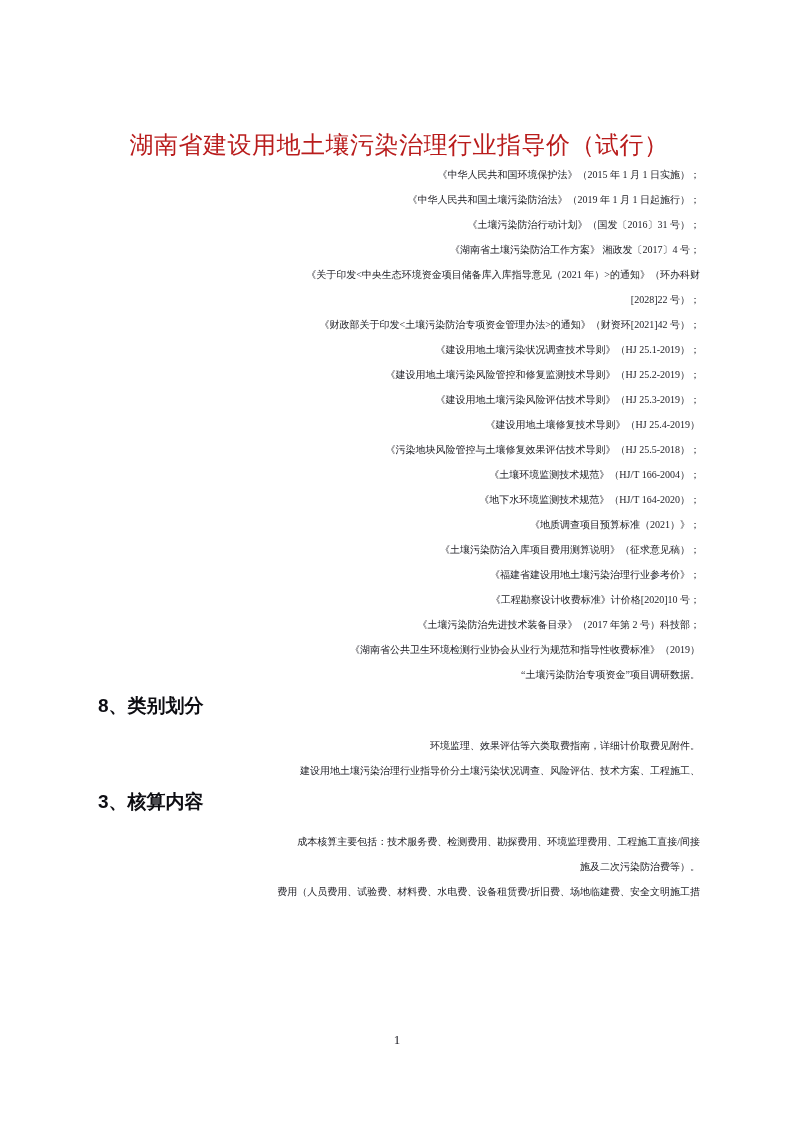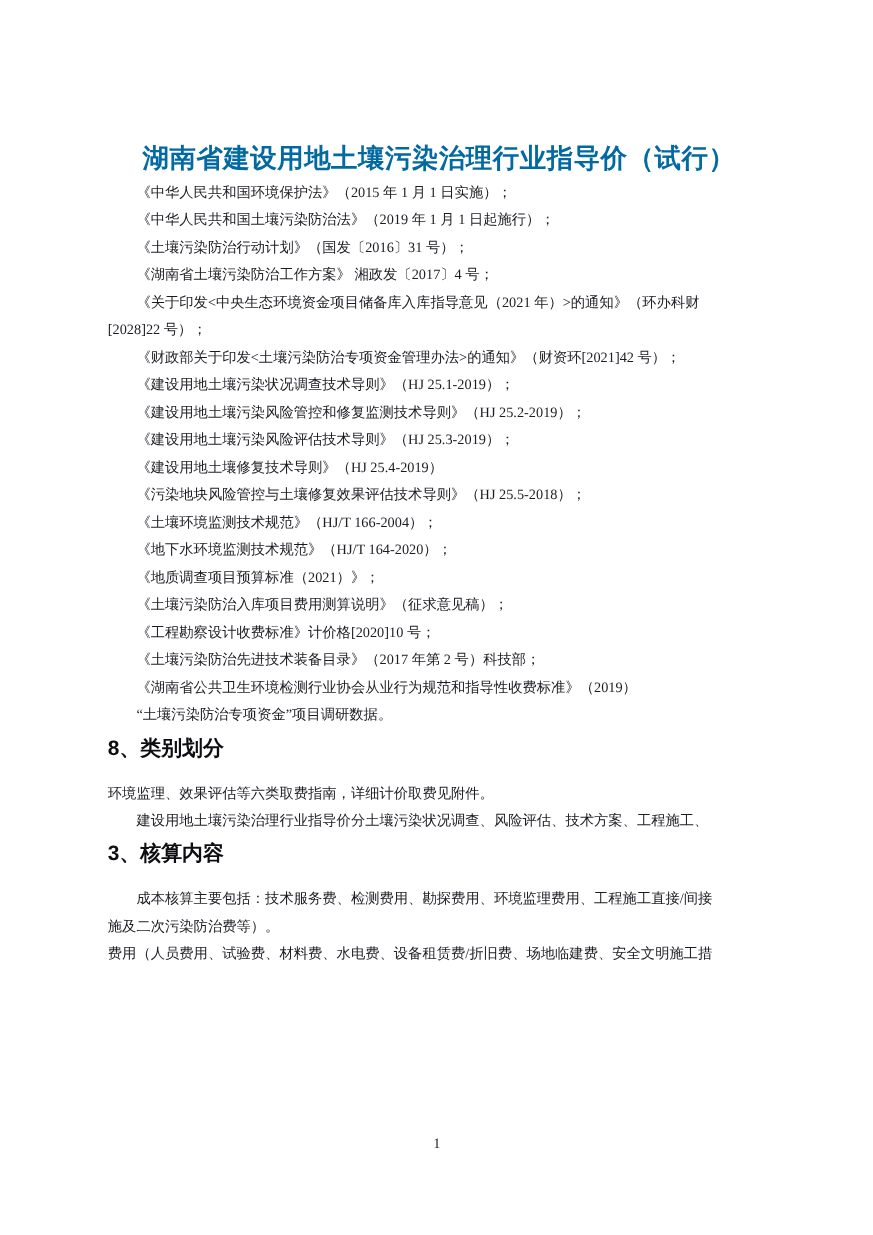--- a/index.html
+++ b/index.html
@@ -15,43 +15,43 @@
     overflow: hidden;
     box-sizing: border-box;
     padding: 0 94px 0 98px;
     color: #1b1b22;
     font-family: "Liberation Serif", serif;
   }
   .doc-title {
     margin: 128px 0 0 0;
     text-align: center;
     font-size: 24px;
-    font-weight: bold;
+    font-weight: normal;
     line-height: 34px;
-    color: #0369a1;
+    color: #b91c1c;
     font-family: "Liberation Serif", serif;
     letter-spacing: 0.5px;
   }
   .sec-heading {
     font-family: "Liberation Sans", sans-serif;
     font-weight: bold;
     font-size: 19px;
     line-height: 25px;
     color: #0d0d12;
     margin: 6px 0 15px 0;
   }
   .sec-heading.first {
     margin-top: 36px;
     margin-bottom: 21px;
   }
   .line {
     margin: 0;
-    font-size: 13px;
+    font-size: 10px;
     line-height: 25px;
-    text-align: left;
+    text-align: right;
     color: #1b1b22;
   }
   .line.ind {
     text-indent: 2em;
   }
   .refs, .para-block {
     margin: 0;
   }
   .page-number {
     position: absolute;
@@ -81,20 +81,21 @@
     <p class="line ind">《财政部关于印发&lt;土壤污染防治专项资金管理办法&gt;的通知》（财资环[2021]42 号）；</p>
     <p class="line ind">《建设用地土壤污染状况调查技术导则》（HJ 25.1-2019）；</p>
     <p class="line ind">《建设用地土壤污染风险管控和修复监测技术导则》（HJ 25.2-2019）；</p>
     <p class="line ind">《建设用地土壤污染风险评估技术导则》（HJ 25.3-2019）；</p>
     <p class="line ind">《建设用地土壤修复技术导则》（HJ 25.4-2019）</p>
     <p class="line ind">《污染地块风险管控与土壤修复效果评估技术导则》（HJ 25.5-2018）；</p>
     <p class="line ind">《土壤环境监测技术规范》（HJ/T 166-2004）；</p>
     <p class="line ind">《地下水环境监测技术规范》（HJ/T 164-2020）；</p>
     <p class="line ind">《地质调查项目预算标准（2021）》；</p>
     <p class="line ind">《土壤污染防治入库项目费用测算说明》（征求意见稿）；</p>
+    <p class="line ind">《福建省建设用地土壤污染治理行业参考价》；</p>
     <p class="line ind">《工程勘察设计收费标准》计价格[2020]10 号；</p>
     <p class="line ind">《土壤污染防治先进技术装备目录》（2017 年第 2 号）科技部；</p>
     <p class="line ind">《湖南省公共卫生环境检测行业协会从业行为规范和指导性收费标准》（2019）</p>
     <p class="line ind">“土壤污染防治专项资金”项目调研数据。</p>
   </div>
 
   <h2 class="sec-heading">8、类别划分</h2>
   <div class="para-block">
     <p class="line cont">环境监理、效果评估等六类取费指南，详细计价取费见附件。</p>
     <p class="line ind">建设用地土壤污染治理行业指导价分土壤污染状况调查、风险评估、技术方案、工程施工、</p>

